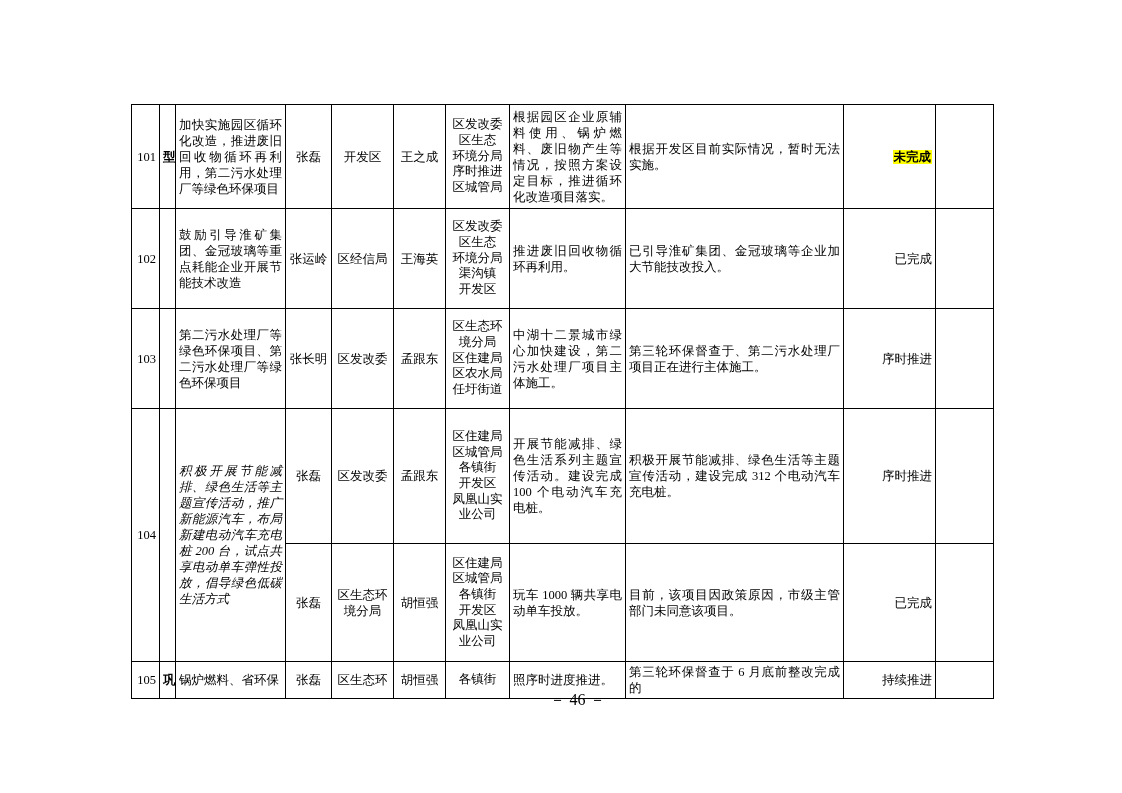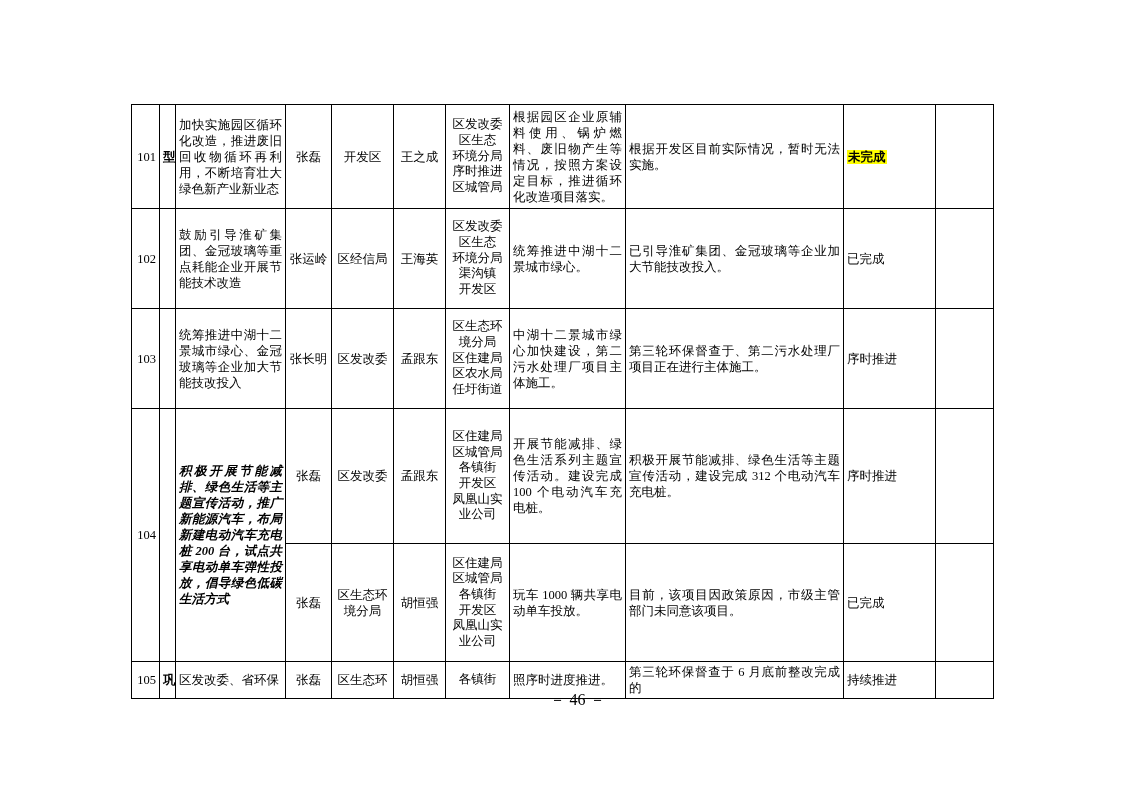--- a/index.html
+++ b/index.html
@@ -62,32 +62,32 @@
     padding: 0;
     vertical-align: top;
   }
   td.task-cell {
     text-align: justify;
     text-align-last: left;
     font-size: 13px;
   }
   td.task-cell.italic-bold {
     font-style: italic;
-    font-weight: bold;
+    font-weight: normal;
   }
   td.center-cell {
     text-align: center;
     font-family: Liberation Serif, serif;
   }
   td.meas-cell, td.prog-cell {
     text-align: justify;
     text-align-last: left;
   }
   td.stat-cell {
-    text-align: left;
+    text-align: right;
   }
   .dept-lines {
     text-align: center;
     line-height: 1.25;
   }
   .highlight {
     background: #ffff00;
     font-weight: bold;
     padding: 0 1px;
   }
@@ -120,21 +120,21 @@
         <col class="c-meas">
       <col class="c-prog">
         <col class="c-stat">
         <col class="c-last">
     </colgroup>
     <tbody>
 
       <tr style="height:104px;">
         <td class="no-cell">101</td>
         <td class="tag-cell">型</td>
-        <td class="task-cell">加快实施园区循环化改造，推进废旧回收物循环再利用，不断培育壮大绿色新产业新业态</td>
+        <td class="task-cell">加快实施园区循环化改造，推进废旧回收物循环再利用，第二污水处理厂等绿色环保项目</td>
         <td class="center-cell">张磊</td>
         <td class="center-cell">开发区</td>
         <td class="center-cell">王之成</td>
         <td class="center-cell">
           <div class="dept-lines">
               <div>区发改委</div>
               <div>区生态</div>
               <div>环境分局</div>
               <div>序时推进</div>
               <div>区城管局</div>
@@ -157,30 +157,30 @@
         <td class="center-cell">王海英</td>
         <td class="center-cell">
           <div class="dept-lines">
               <div>区发改委</div>
               <div>区生态</div>
               <div>环境分局</div>
               <div>渠沟镇</div>
               <div>开发区</div>
             </div>
         </td>
-        <td class="meas-cell">统筹推进中湖十二景城市绿心。</td>
+        <td class="meas-cell">推进废旧回收物循环再利用。</td>
         <td class="prog-cell">已引导淮矿集团、金冠玻璃等企业加大节能技改投入。</td>
         <td class="stat-cell">已完成</td>
         <td></td>
       </tr>
 
       <tr style="height:100px;">
         <td class="no-cell">103</td>
         <td class="tag-cell"></td>
-        <td class="task-cell">统筹推进中湖十二景城市绿心、金冠玻璃等企业加大节能技改投入</td>
+        <td class="task-cell">第二污水处理厂等绿色环保项目、第二污水处理厂等绿色环保项目</td>
         <td class="center-cell">张长明</td>
         <td class="center-cell">区发改委</td>
         <td class="center-cell">孟跟东</td>
         <td class="center-cell">
           <div class="dept-lines">
               <div>区生态环</div>
               <div>境分局</div>
               <div>区住建局</div>
               <div>区农水局</div>
               <div>任圩街道</div>
@@ -231,21 +231,21 @@
         </td>
         <td class="meas-cell">玩车 1000 辆共享电动单车投放。</td>
         <td class="prog-cell">目前，该项目因政策原因，市级主管部门未同意该项目。</td>
         <td class="stat-cell">已完成</td>
         <td></td>
       </tr>
 
       <tr style="height:22px;margin-left:40px;">
         <td class="no-cell">105</td>
         <td class="tag-cell">巩</td>
-        <td class="task-cell">区发改委、省环保</td>
+        <td class="task-cell">锅炉燃料、省环保</td>
         <td class="center-cell">张磊</td>
         <td class="center-cell">区生态环</td>
         <td class="center-cell">胡恒强</td>
         <td class="center-cell">
           <div class="dept-lines">
               <div>各镇街</div>
             </div>
         </td>
         <td class="meas-cell">照序时进度推进。</td>
         <td class="prog-cell">第三轮环保督查于 6 月底前整改完成的</td>

